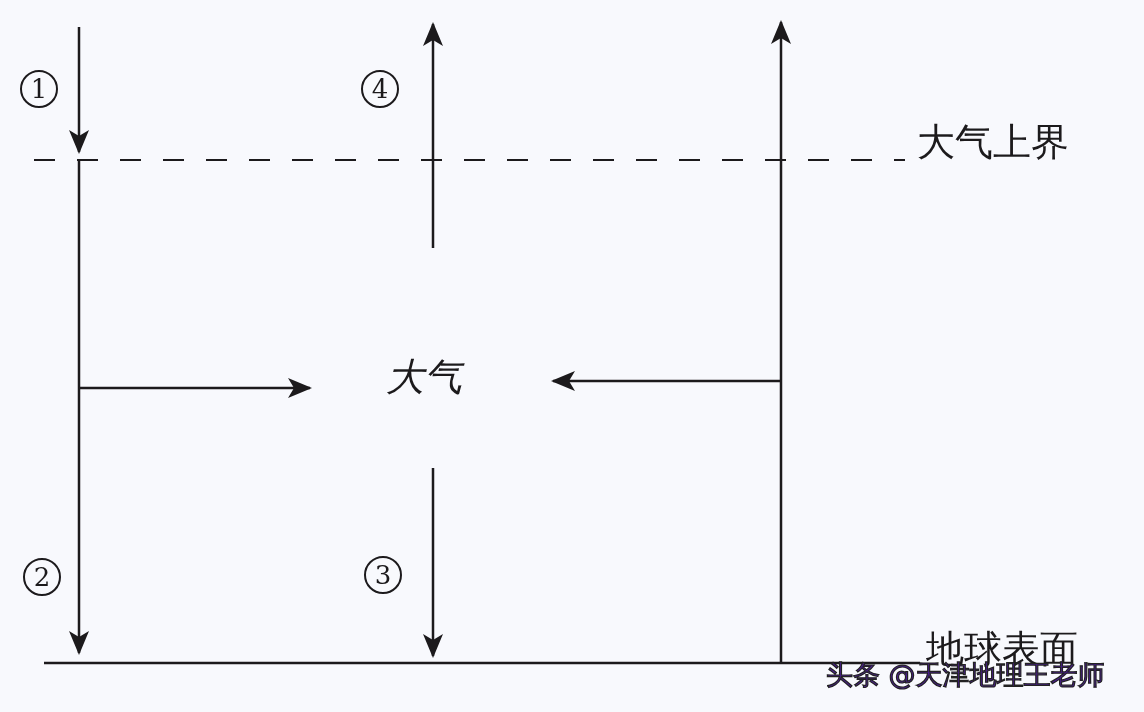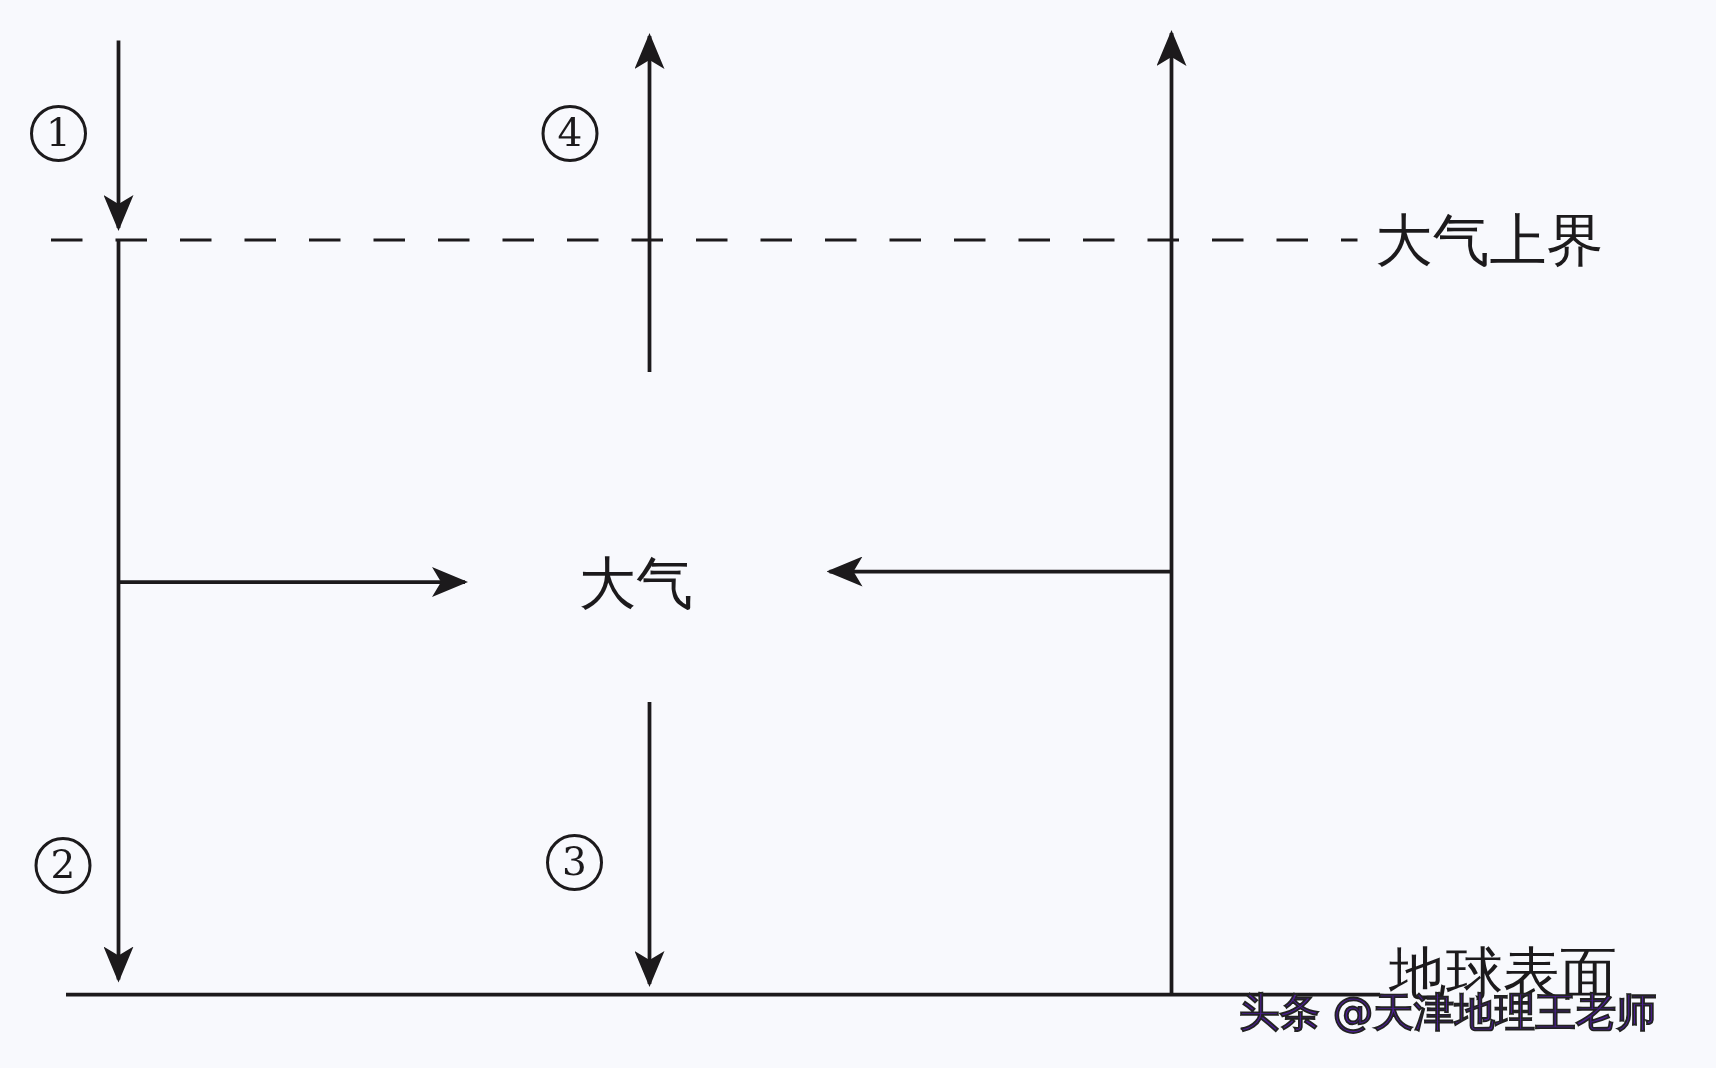--- a/index.html
+++ b/index.html
@@ -40,17 +40,17 @@
   <line x1="781" y1="663" x2="781" y2="22" stroke="#1c1a1c" stroke-width="2.5" marker-end="url(#ahb)"></line>
 
   <line x1="781" y1="381" x2="553" y2="381" stroke="#1c1a1c" stroke-width="2.5" marker-end="url(#ahb)"></line>
 </svg>
 
 <div class="circ" style="left:20px;top:70px;">1</div>
 <div class="circ" style="left:361px;top:70px;">4</div>
 <div class="circ" style="left:23px;top:558px;">2</div>
 <div class="circ" style="left:364px;top:556px;">3</div>
 
-<div class="lbl big" style="left:917px;top:135px;">大气上界</div>
-<div class="lbl big" style="left:386px;top:364px;">大气</div>
+<div class="lbl big" style="left:917px;top:117px;">大气上界</div>
+<div class="lbl big" style="left:386px;top:352px;font-style:italic;">大气</div>
 <div class="lbl big" style="left:926px;top:624px;text-align:center;">地球表面</div>
 
 <div class="wm">头条 @天津地理王老师</div>
 
 </body></html>

